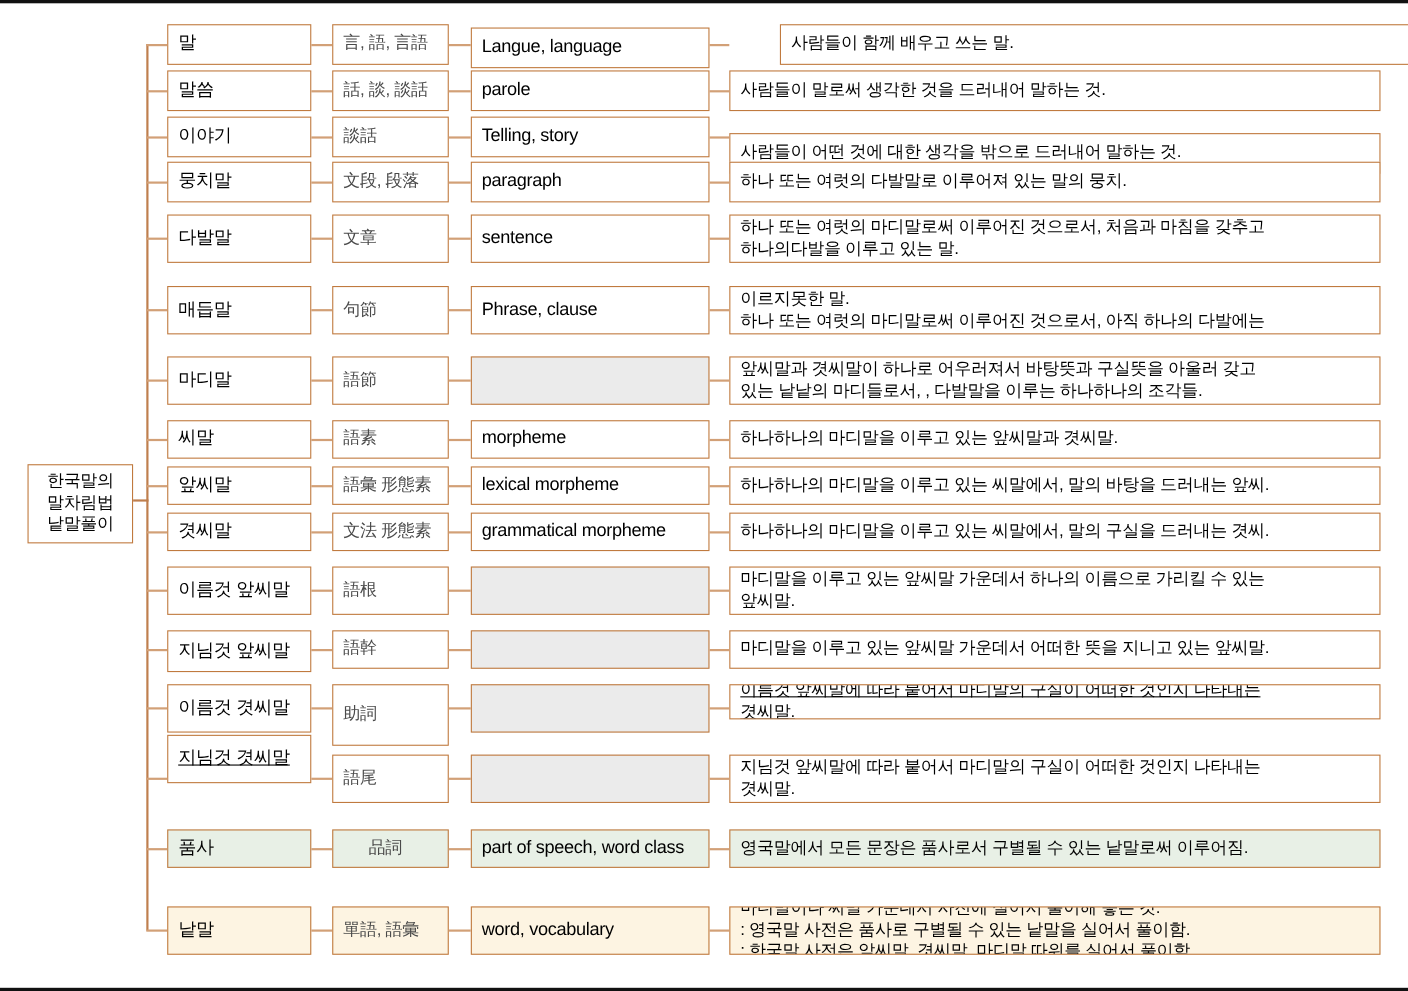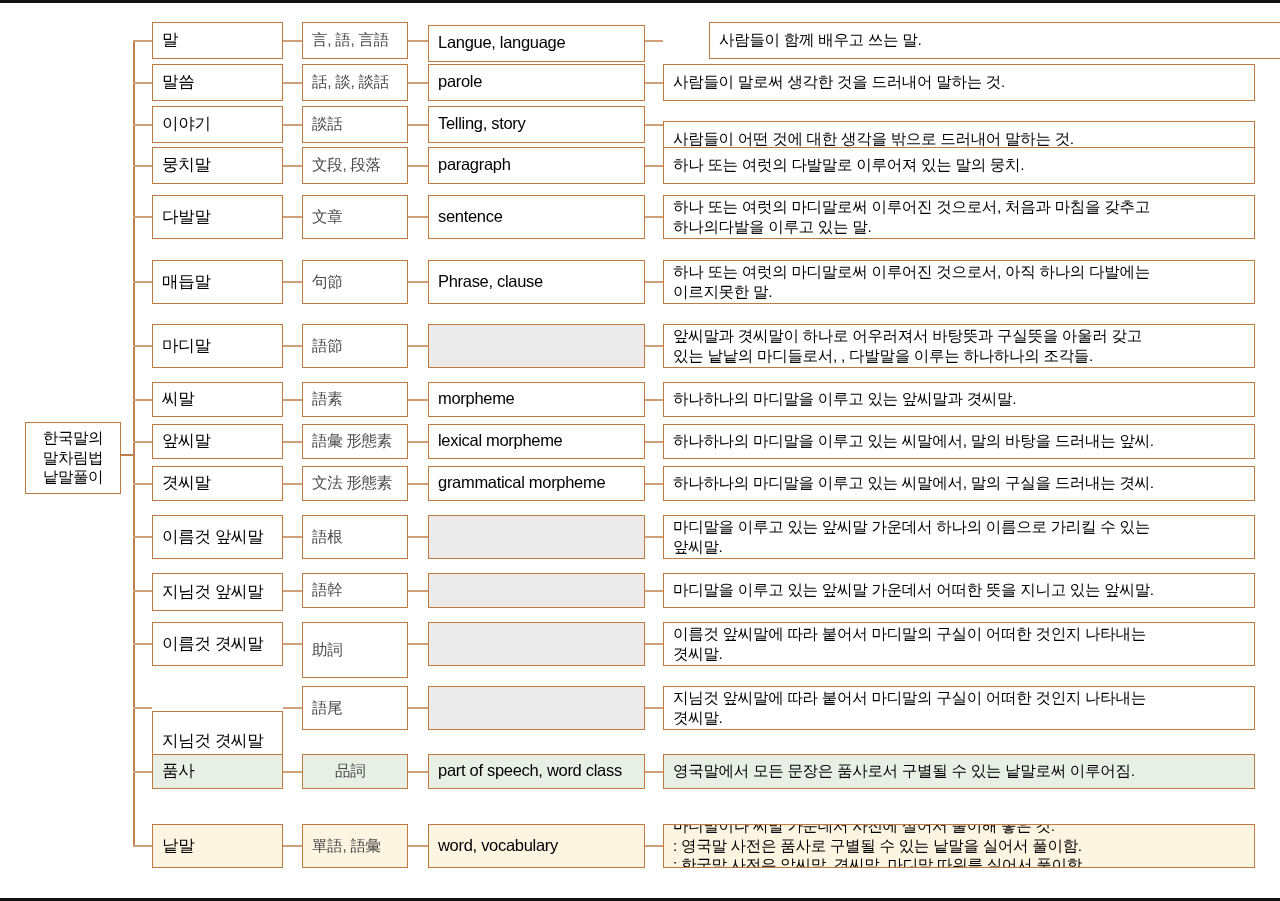--- a/index.html
+++ b/index.html
@@ -155,22 +155,22 @@
       </div>
       <div class="stub" style="left: 133px; width: 19px; top: 278px;"></div>
       <div class="box ko" style="top: 257px; height: 44px;">매듭말</div>
       <div class="stub" style="left: 283px; width: 19px; top: 278px;"></div>
       <div class="box hj" style="top: 257px; height: 44px;">句節</div>
       <div class="stub" style="left: 408px; width: 20px; top: 278px;"></div>
       <div class="box en" style="top: 257px; height: 44px;">Phrase, clause</div>
       <div class="stub" style="left: 645px; width: 18px; top: 278px;"></div>
       <div class="box desc" style="top: 257px; height: 44px;">
         <div class="desc-lines">
+          <span>이르지못한 말.</span>
           <span>하나 또는 여럿의 마디말로써 이루어진 것으로서, 아직 하나의 다발에는</span>
-          <span>이르지못한 말.</span>
         </div>
       </div>
       <div class="stub" style="left: 133px; width: 19px; top: 342px;"></div>
       <div class="box ko" style="top: 321px; height: 44px;">마디말</div>
       <div class="stub" style="left: 283px; width: 19px; top: 342px;"></div>
       <div class="box hj" style="top: 321px; height: 44px;">語節</div>
       <div class="stub" style="left: 408px; width: 20px; top: 342px;"></div>
       <div class="box en empty" style="top: 321px; height: 44px;"></div>
       <div class="stub" style="left: 645px; width: 18px; top: 342px;"></div>
       <div class="box desc" style="top: 321px; height: 44px;">
@@ -240,28 +240,28 @@
           <span>마디말을 이루고 있는 앞씨말 가운데서 어떠한 뜻을 지니고 있는 앞씨말.</span>
         </div>
       </div>
       <div class="stub" style="left: 133px; width: 19px; top: 640px;"></div>
       <div class="box ko" style="top: 619px; height: 44px;">이름것 겻씨말</div>
       <div class="stub" style="left: 283px; width: 19px; top: 640px;"></div>
       <div class="box hj" style="top: 619px; height: 56px;">助詞</div>
       <div class="stub" style="left: 408px; width: 20px; top: 640px;"></div>
       <div class="box en empty" style="top: 619px; height: 44px;"></div>
       <div class="stub" style="left: 645px; width: 18px; top: 640px;"></div>
-      <div class="box desc" style="top: 619px; height: 44px;">
+      <div class="box desc" style="top: 619px; height: 32px; text-decoration: underline;">
         <div class="desc-lines">
           <span>이름것 앞씨말에 따라 붙어서 마디말의 구실이 어떠한 것인지 나타내는</span>
           <span>겻씨말.</span>
         </div>
       </div>
       <div class="stub" style="left: 133px; width: 19px; top: 704px;"></div>
-      <div class="box ko" style="top: 708px; height: 60px;">지님것 겻씨말</div>
+      <div class="box ko" style="top: 665px; height: 44px; text-decoration: underline;">지님것 겻씨말</div>
       <div class="stub" style="left: 283px; width: 19px; top: 704px;"></div>
       <div class="box hj" style="top: 683px; height: 44px;">語尾</div>
       <div class="stub" style="left: 408px; width: 20px; top: 704px;"></div>
       <div class="box en empty" style="top: 683px; height: 44px;"></div>
       <div class="stub" style="left: 645px; width: 18px; top: 704px;"></div>
       <div class="box desc" style="top: 683px; height: 44px;">
         <div class="desc-lines">
           <span>지님것 앞씨말에 따라 붙어서 마디말의 구실이 어떠한 것인지 나타내는</span>
           <span>겻씨말.</span>
         </div>

